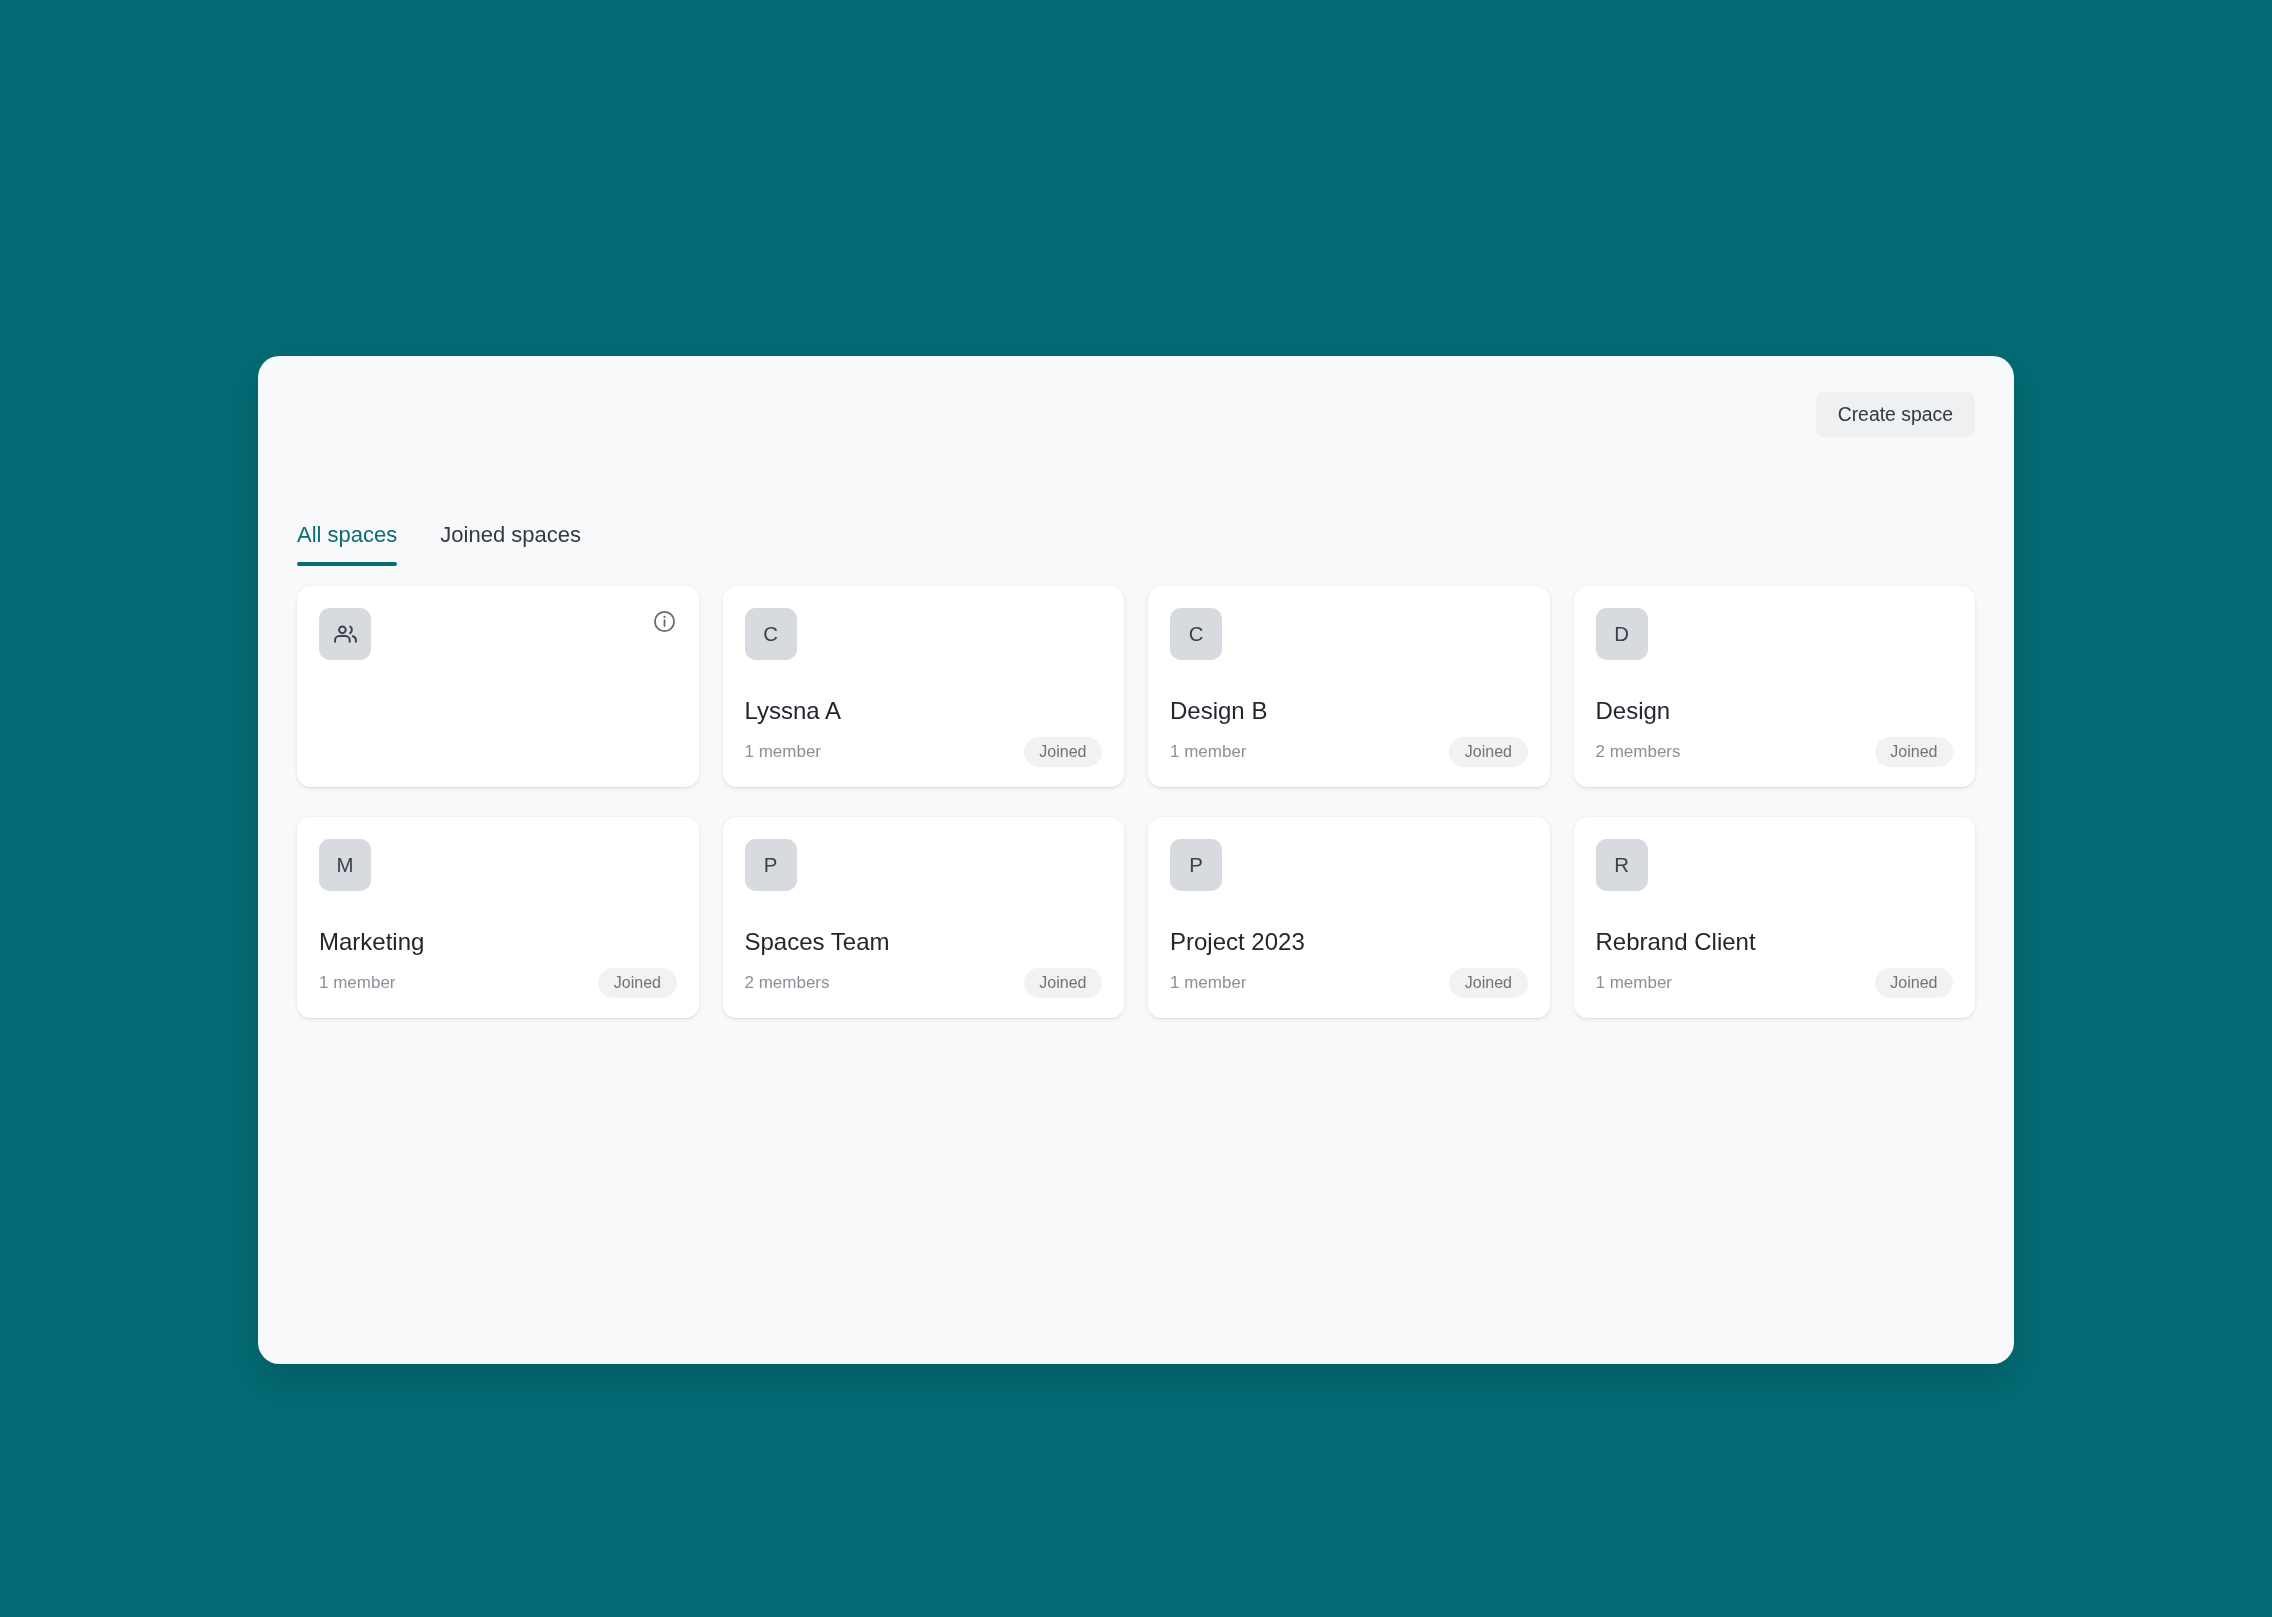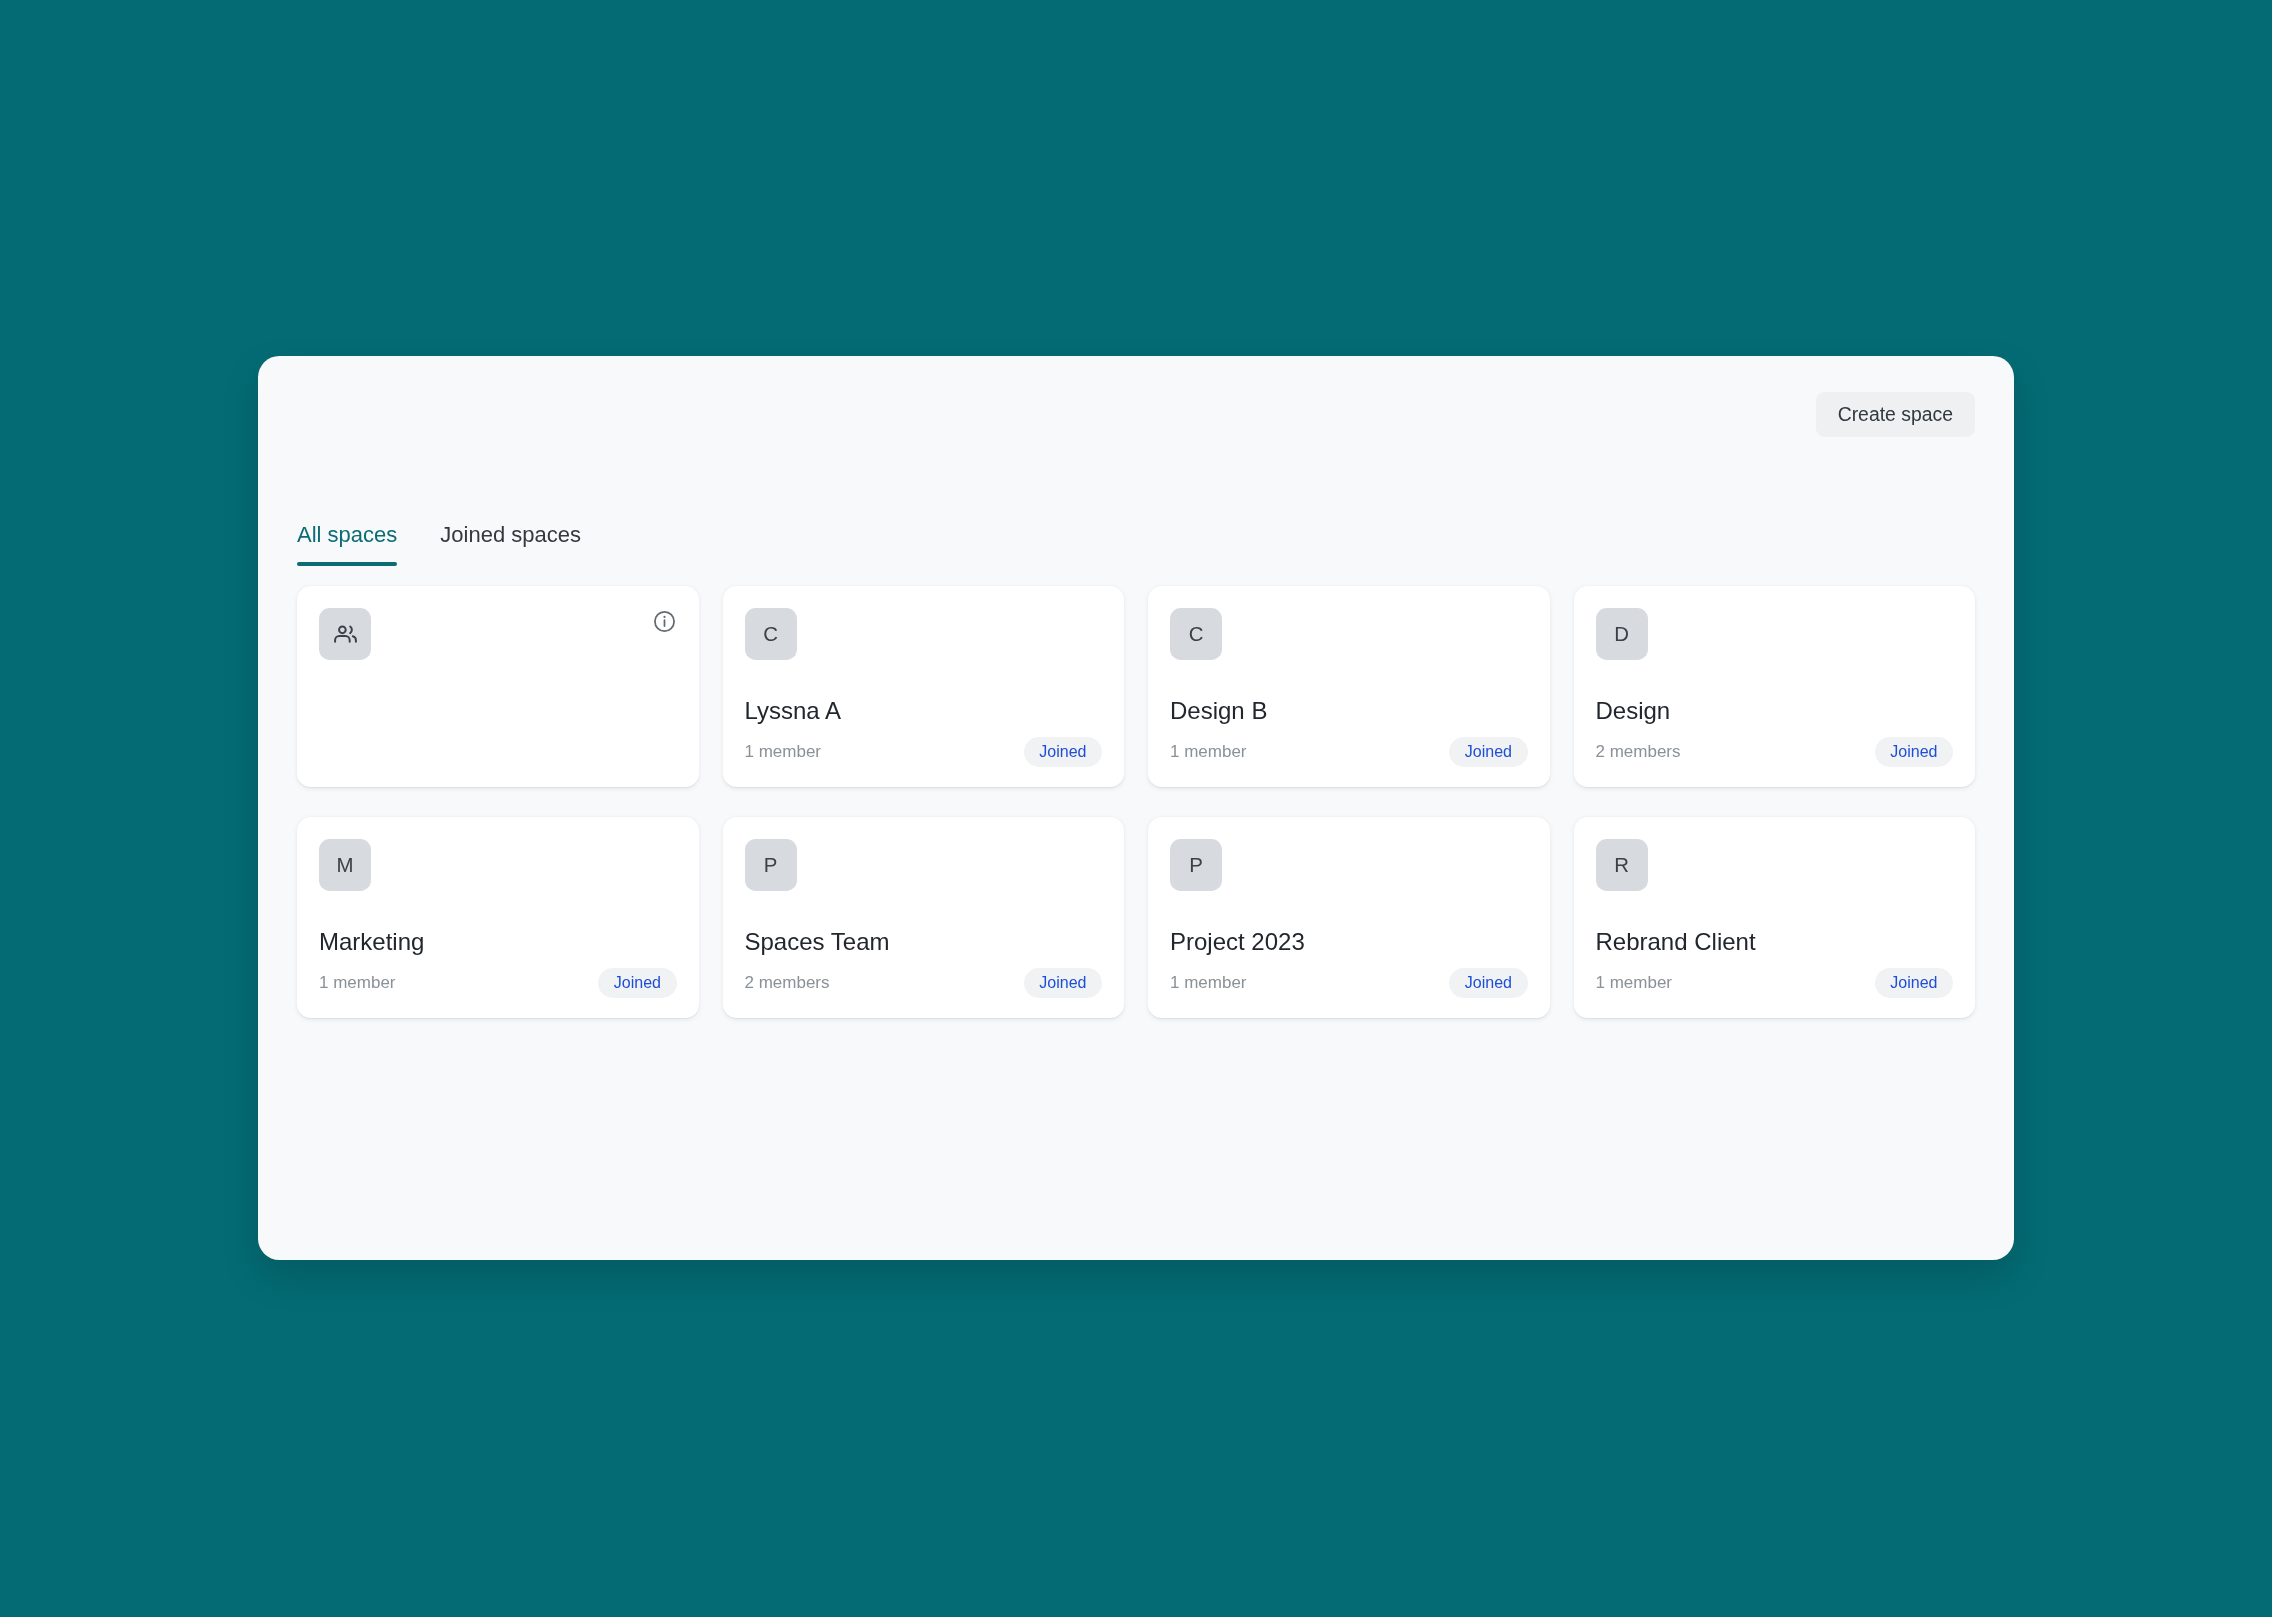--- a/index.html
+++ b/index.html
@@ -12,21 +12,21 @@
     background: #046B74;
     font-family: "Liberation Sans", sans-serif;
     overflow: hidden;
   }
 
   .app-panel {
     position: absolute;
     left: 258px;
     top: 356px;
     width: 1756px;
-    height: 904px;
+    height: 1008px;
     background: #f7f9fa;
     border-radius: 21.3px;
     box-shadow: 0 16.5px 34px rgba(0, 40, 45, 0.22);
     box-sizing: border-box;
     padding: 0;
   }
 
   
   .panel-header {
     position: absolute;
@@ -180,21 +180,21 @@
     padding: 6.8px 15.5px;
     white-space: nowrap;
     line-height: 1;
   }
   .badge-primary {
     background: #545c67;
     color: #ffffff;
   }
   .badge-joined {
     background: #f1f2f4;
-    color: #1d4ed8;
+    color: #737373;
   }
 </style>
 </head>
 <body>
 
 <div class="page-title">Spaces</div>
 
 <div class="app-panel">
 
   <div class="panel-header">

